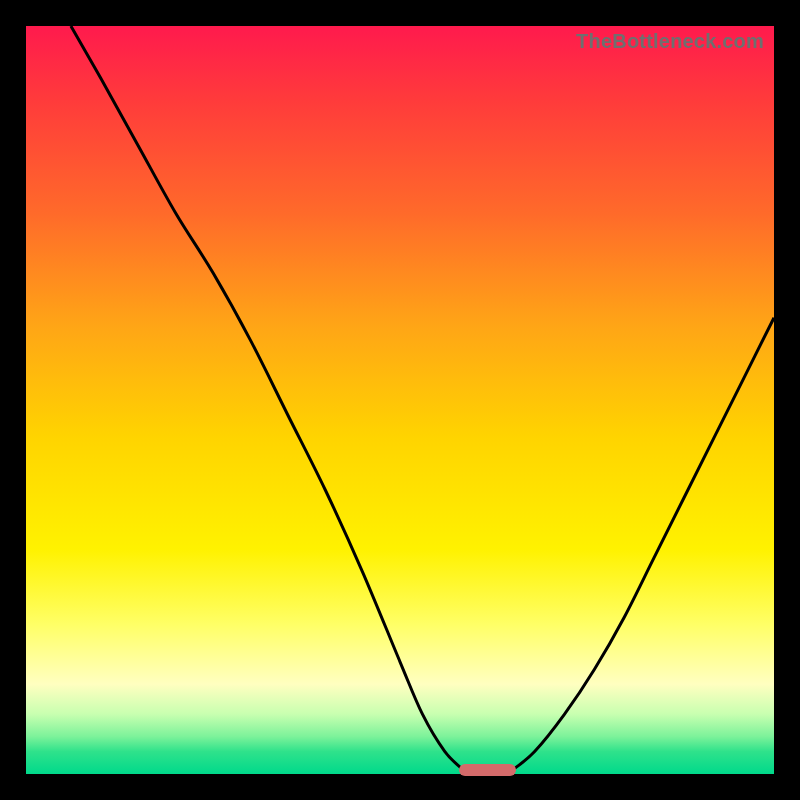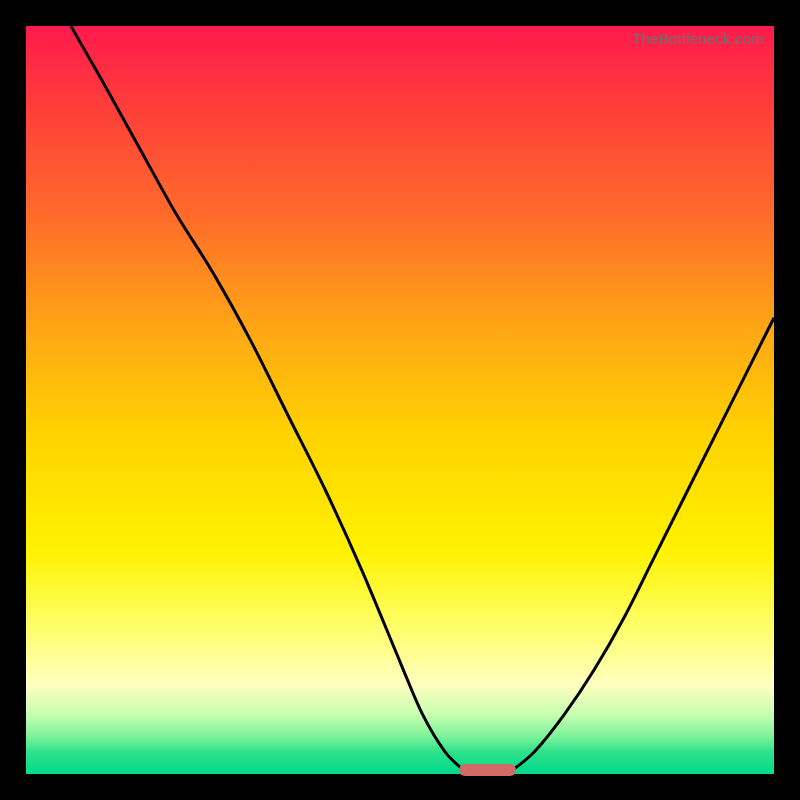--- a/index.html
+++ b/index.html
@@ -36,23 +36,23 @@
       #7cf29a 95%,
       #2fe28b 97%,
       #00d98b 100%
     );
   }
   .watermark {
     position: absolute;
     top: 4px;
     right: 10px;
     color: #6f6f6f;
-    font-size: 15px;
+    font-size: 20px;
     letter-spacing: 0.2px;
-    font-weight: 400;
+    font-weight: 700;
     user-select: none;
   }
   svg.curve {
     position: absolute;
     left: 0;
     top: 0;
     width: 748px;
     height: 748px;
     overflow: visible;
   }

